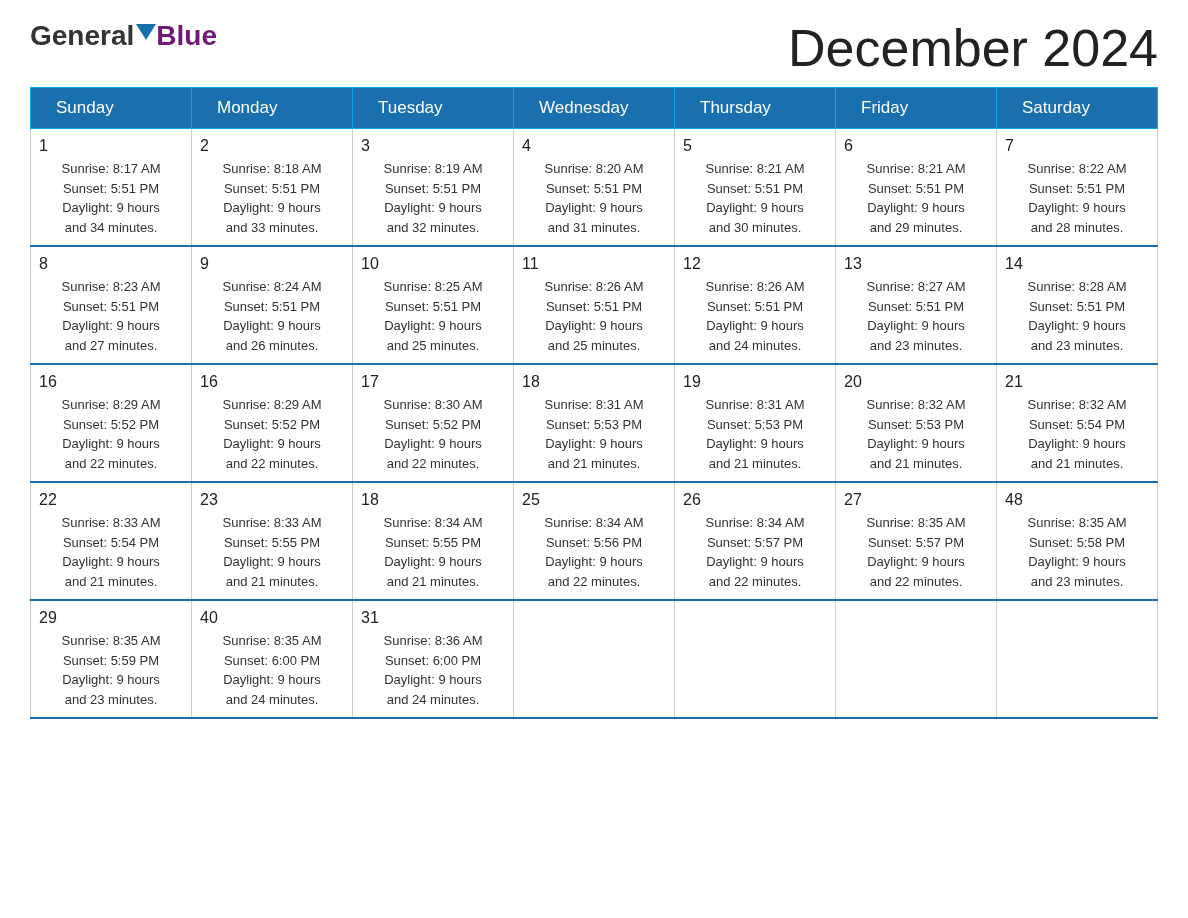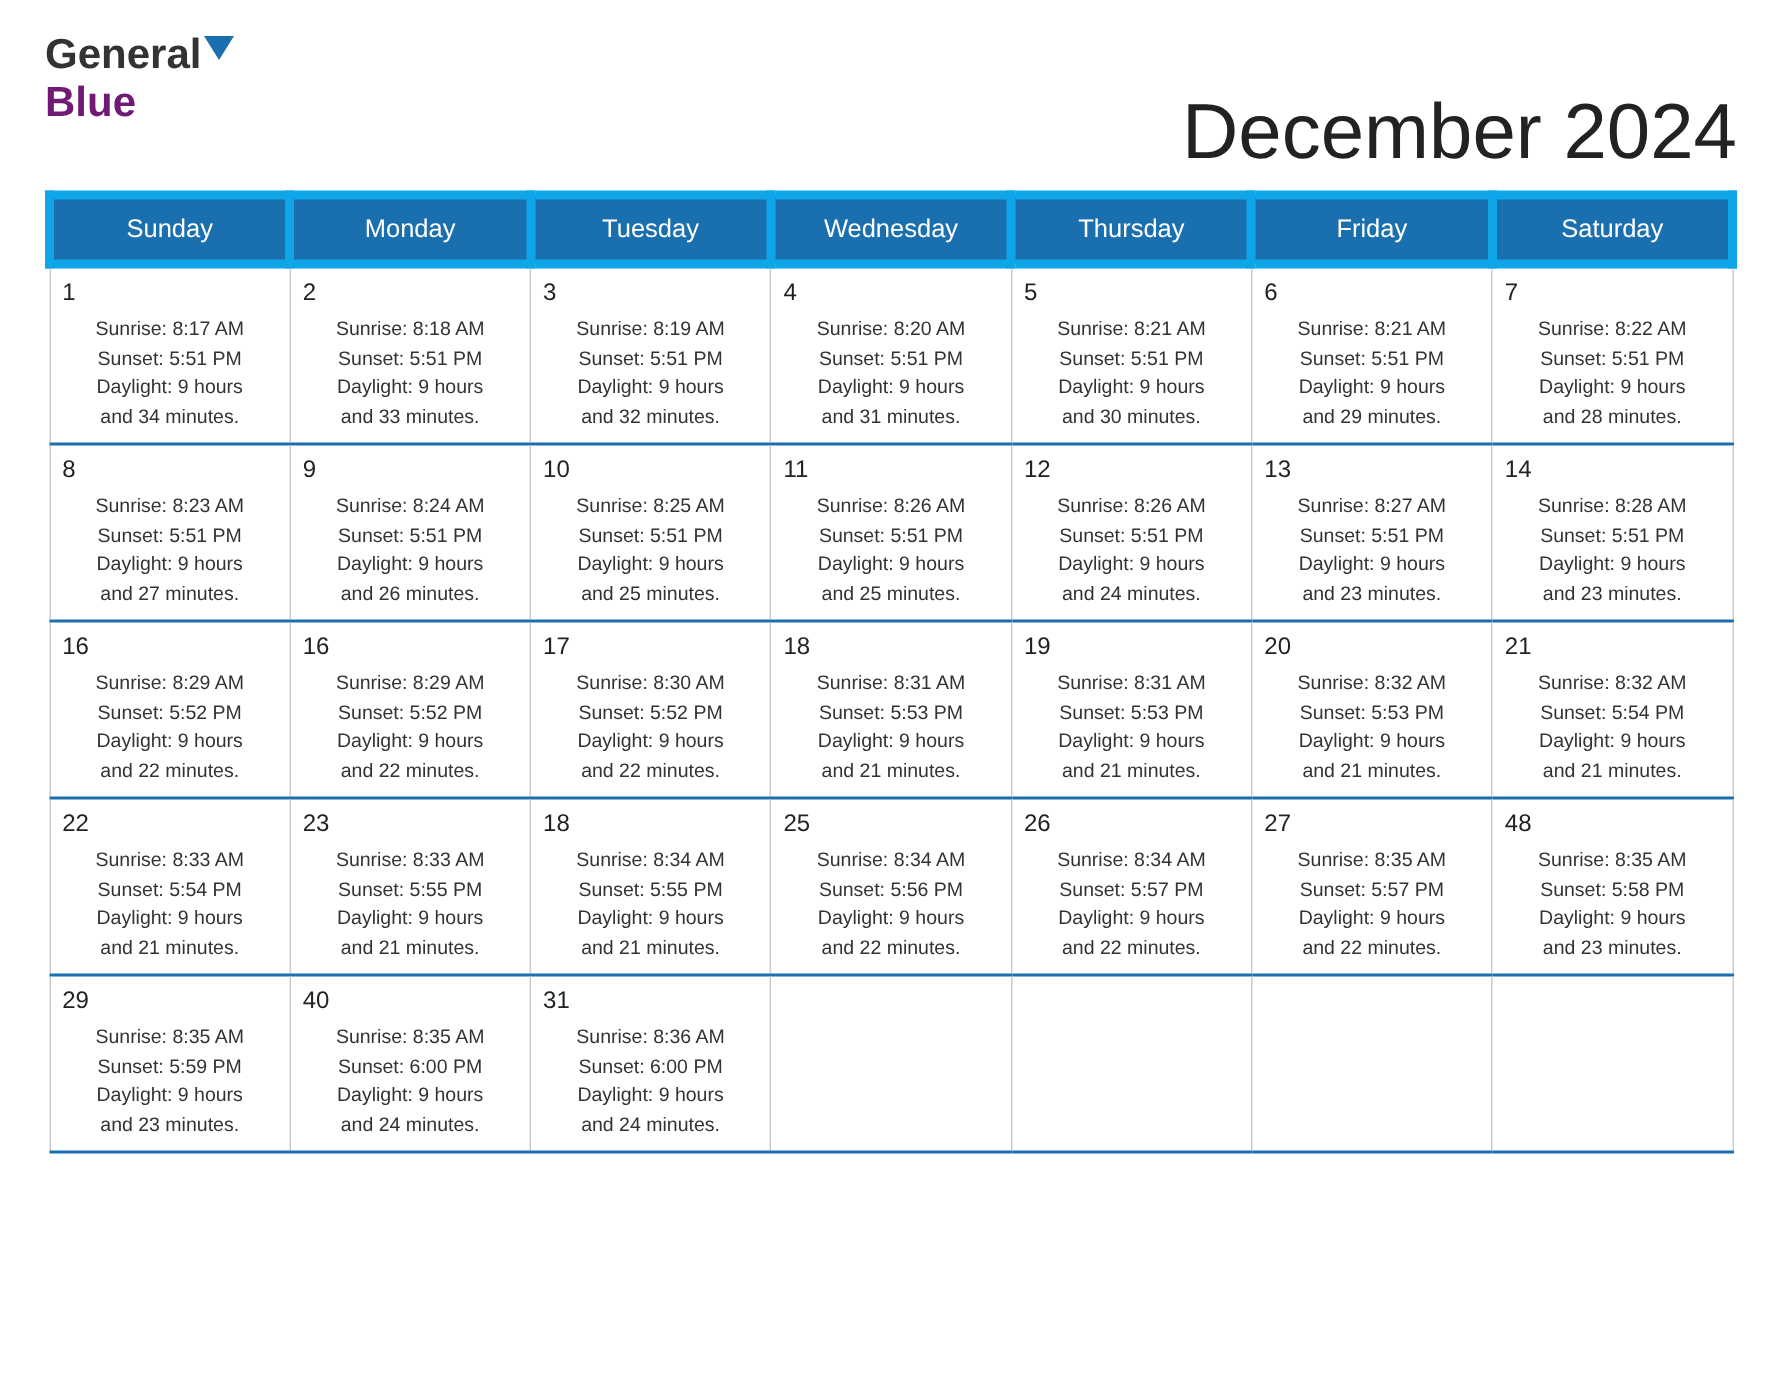--- a/index.html
+++ b/index.html
@@ -11,67 +11,66 @@
       min-height: 918px;
     }
     .header-row {
       display: flex;
       justify-content: space-between;
       align-items: flex-start;
       margin-bottom: 10px;
     }
     .logo {
       display: flex;
-      flex-direction: column;
-      align-items: flex-start;
+      flex-direction: row;
+      align-items: flex-end;
     }
     .logo-triangle {
       display: inline-block;
       width: 0;
       height: 0;
       border-left: 10px solid transparent;
       border-right: 10px solid transparent;
       border-top: 16px solid #1a6faf;
       margin-left: 2px;
       vertical-align: middle;
       position: relative;
       top: -4px;
     }
     .logo-line {
       display: flex;
       align-items: center;
     }
     .title-block {
       text-align: right;
-      margin-top: 40px;
     }
     .month-title {
       font-size: 52px;
       color: #222;
       font-weight: normal;
       line-height: 1.1;
     }
     .location-title {
       font-size: 22px;
       color: #444;
       font-weight: normal;
     }
     table {
       width: 100%;
       border-collapse: collapse;
       margin-top: 8px;
     }
     thead th {
       background-color: #1a6faf;
       color: #fff;
-      padding: 10px 8px;
-      text-align: center;
+      padding: 10px 25px;
+      text-align: left;
       font-size: 17px;
       font-weight: normal;
-      border: 6px solid #0ea5e9;
+      border: 1px solid #0ea5e9;
     }
     tbody td {
       vertical-align: top;
       padding: 8px 8px;
       border: 1px solid #ccc;
       font-size: 13px;
       color: #333;
       width: 14.28%;
       min-height: 100px;
       height: 110px;

